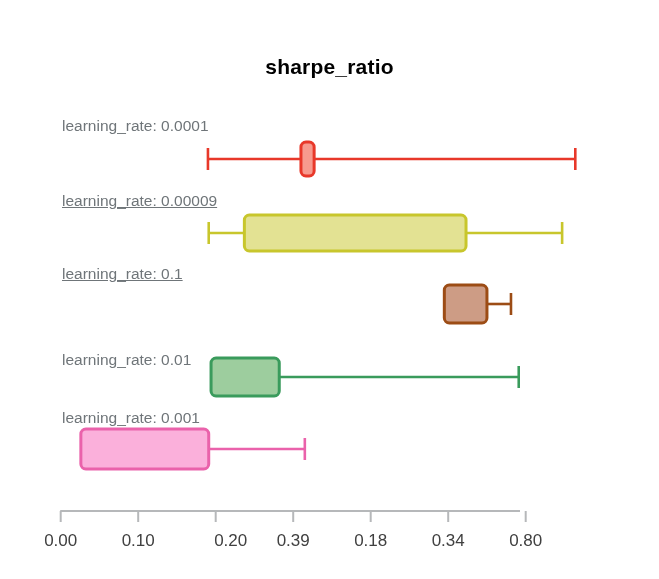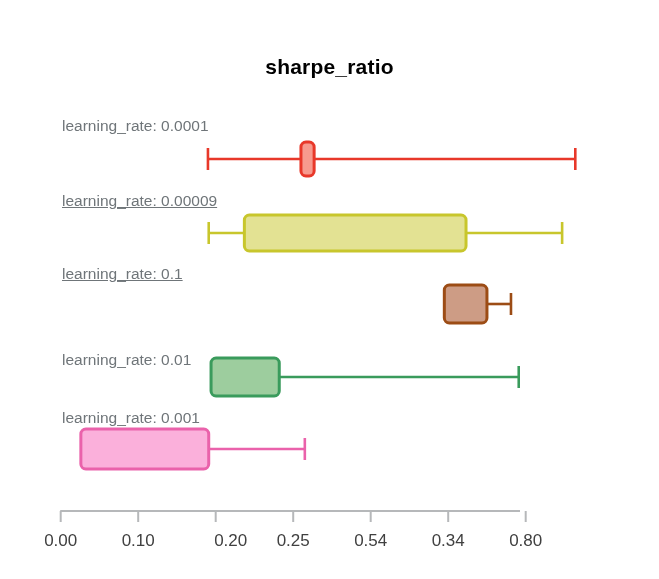--- a/index.html
+++ b/index.html
@@ -102,19 +102,19 @@
       <line x1="293.2" y1="511" x2="293.2" y2="522" stroke="#b6b8ba" stroke-width="2"></line>
       <line x1="370.7" y1="511" x2="370.7" y2="522" stroke="#b6b8ba" stroke-width="2"></line>
       <line x1="448.2" y1="511" x2="448.2" y2="522" stroke="#b6b8ba" stroke-width="2"></line>
       <line x1="525.7" y1="511" x2="525.7" y2="522" stroke="#b6b8ba" stroke-width="2"></line>
     </svg>
 
   <div id="tick-labels">
       <div class="tick-label" style="left: 60.7px; top: 531px;">0.00</div>
       <div class="tick-label" style="left: 138.2px; top: 531px;">0.10</div>
       <div class="tick-label" style="left: 215.7px; top: 531px; margin-left: 15px;">0.20</div>
-      <div class="tick-label" style="left: 293.2px; top: 531px;">0.25</div>
-      <div class="tick-label" style="left: 370.7px; top: 531px;">0.54</div>
+      <div class="tick-label" style="left: 293.2px; top: 531px;">0.39</div>
+      <div class="tick-label" style="left: 370.7px; top: 531px;">0.18</div>
       <div class="tick-label" style="left: 448.2px; top: 531px;">0.34</div>
       <div class="tick-label" style="left: 525.7px; top: 531px;">0.80</div>
     </div>
 
 </div>
 
 </body></html>

